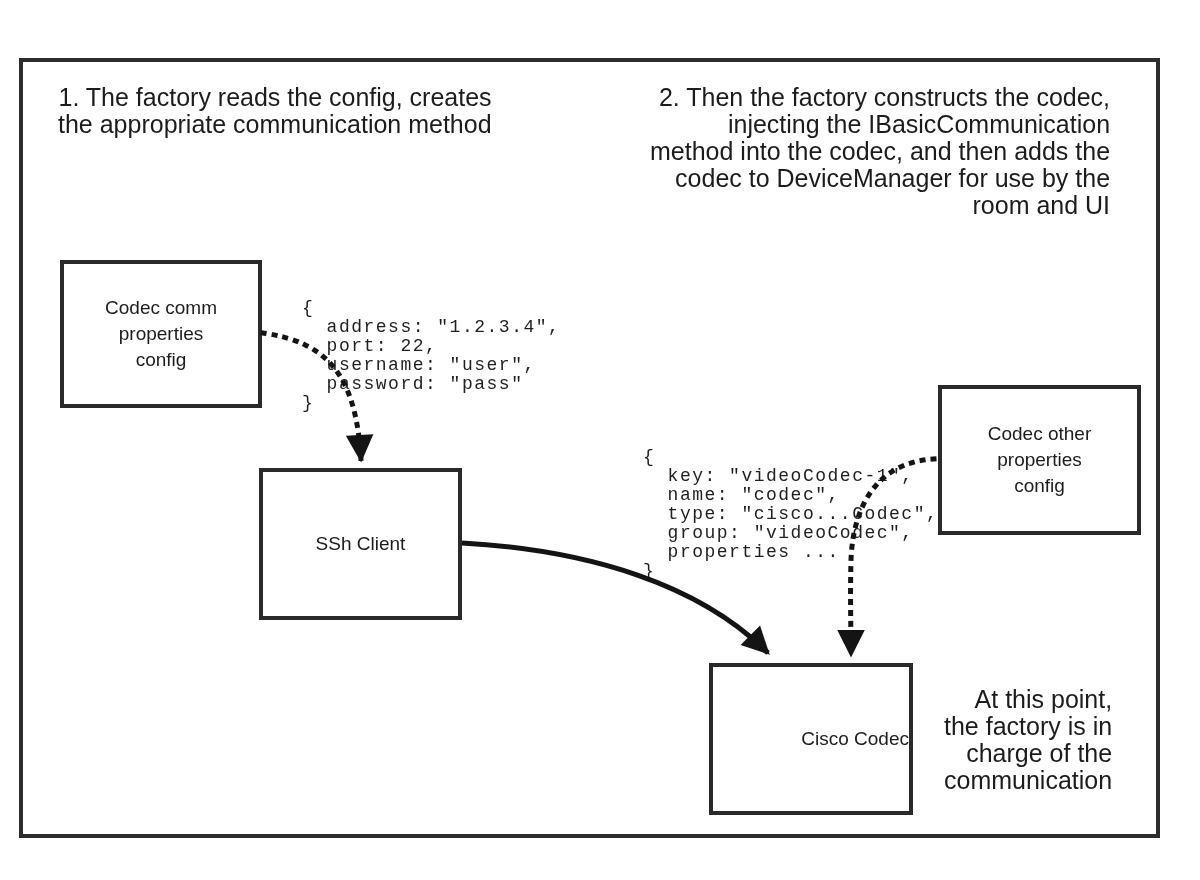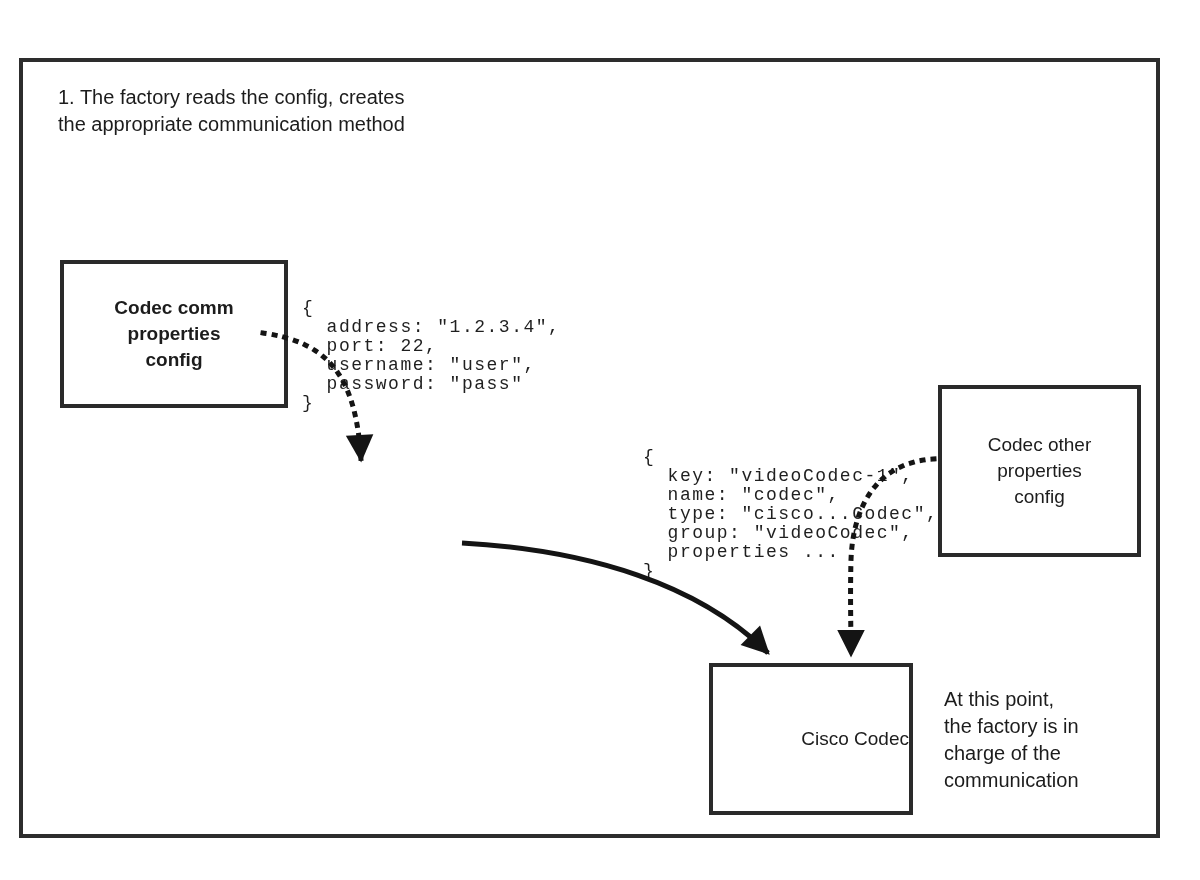--- a/index.html
+++ b/index.html
@@ -21,24 +21,25 @@
     left: 19px;
     top: 58px;
     width: 1141px;
     height: 780px;
     border: 4px solid #2d2d2d;
     box-sizing: border-box;
     background: transparent;
   }
   .note {
     position: absolute;
-    font-size: 20px;
+    font-size: 25px;
     line-height: 27px;
     white-space: pre;
     color: #1c1c1c;
+    text-align: right;
   }
   .box {
     position: absolute;
     border: 4px solid #2a2a2a;
     box-sizing: border-box;
     background: #ffffff;
     display: flex;
     align-items: center;
     justify-content: center;
     text-align: center;
@@ -60,52 +61,60 @@
   }
   .arrows {
     position: absolute;
     left: 0;
     top: 0;
     width: 1200px;
     height: 880px;
     z-index: 3;
     pointer-events: none;
   }
-  #box-codec-comm  { left: 60px;  top: 260px; width: 228px; height: 148px; font-weight: bold; }
+  #box-codec-comm  { left: 60px;  top: 260px; width: 202px; height: 148px; }
   #box-ssh-client  { left: 259px; top: 468px; width: 203px; height: 152px; }
-  #box-codec-other { left: 938px; top: 385px; width: 203px; height: 172px; justify-content: center; }
+  #box-codec-other { left: 938px; top: 385px; width: 203px; height: 150px; justify-content: center; }
   #box-cisco-codec { left: 709px; top: 663px; width: 204px; height: 152px; justify-content: flex-end; }
   #note-step1 { left: 58px;  top: 84px;  }
   #note-step2 { left: 650px; top: 84px;  }
   #note-end   { left: 944px; top: 686px; }
   #code-comm  { left: 302px; top: 299px; }
   #code-codec { left: 643px; top: 448px; }
 </style>
 </head>
 <body>
 
 <div class="stage">
 
   <div class="frame"></div>
 
   <div class="note" id="note-step1">1. The factory reads the config, creates
 the appropriate communication method</div>
 
+  <div class="note" id="note-step2">2. Then the factory constructs the codec,
+injecting the IBasicCommunication
+method into the codec, and then adds the
+codec to DeviceManager for use by the
+room and UI</div>
 
   <div class="note" id="note-end">At this point,
 the factory is in
 charge of the
 communication</div>
 
   <div class="box" id="box-codec-comm">
     <span>Codec comm
 properties
 config</span>
   </div>
 
+  <div class="box" id="box-ssh-client">
+    <span>SSh Client</span>
+  </div>
 
   <div class="box" id="box-codec-other">
     <span>Codec other
 properties
 config</span>
   </div>
 
   <div class="box" id="box-cisco-codec">
     <span>Cisco Codec</span>
   </div>

